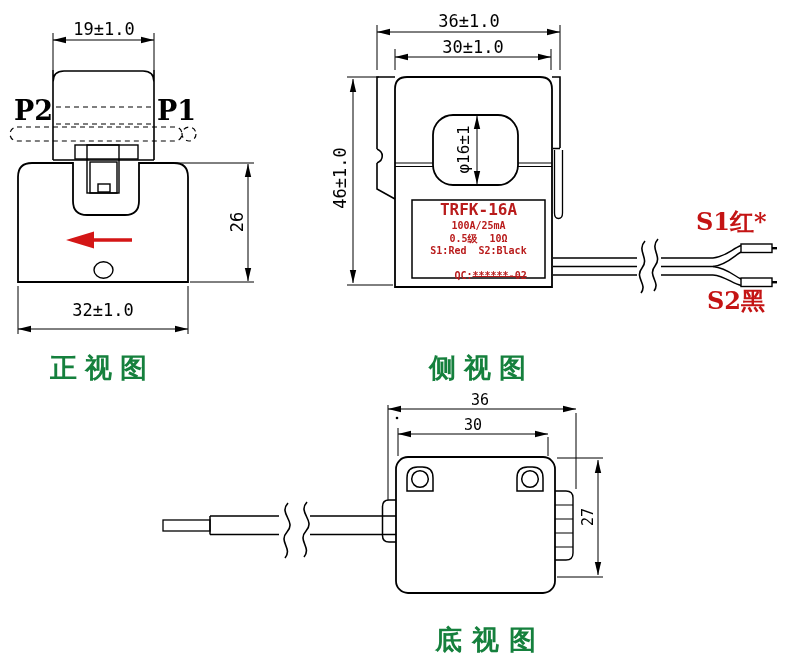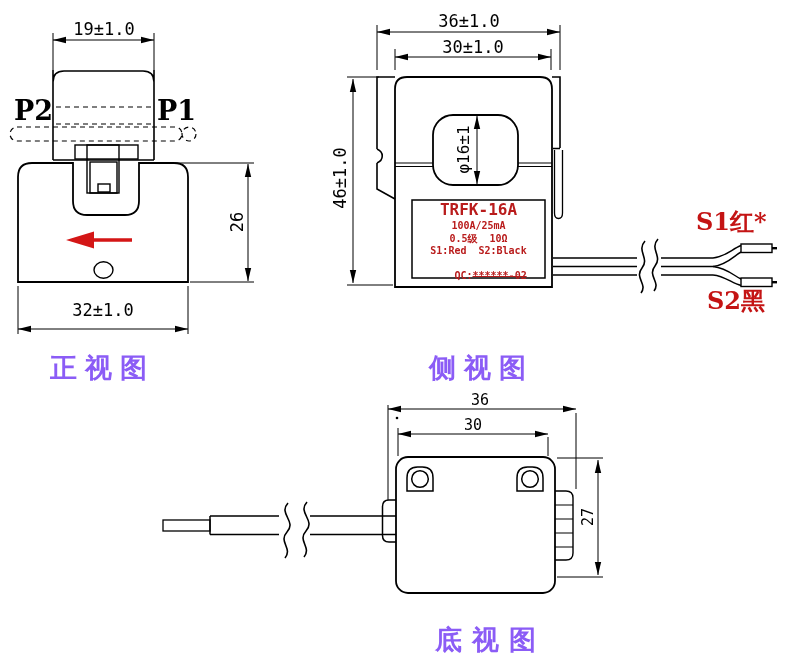--- a/index.html
+++ b/index.html
@@ -5,21 +5,21 @@
   html,body{margin:0;padding:0;background:#ffffff;}
   #stage{position:relative;width:740px;height:664px;background:#ffffff;overflow:hidden;
          font-family:"DejaVu Sans Mono","Liberation Mono",monospace;padding-left:37px;}
   #stage svg{position:absolute;left:0;top:0;}
   .txt{position:absolute;line-height:1;white-space:pre;}
   .dim{font-family:"DejaVu Sans Mono","Liberation Mono",monospace;font-size:17px;color:#000;text-align:center;}
   .dim-sm{font-size:15px;}
   .rot{transform:rotate(-90deg);transform-origin:center center;}
   .red-label{font-family:"DejaVu Serif","Liberation Serif",serif;color:#000000;font-size:27px;font-weight:bold;}
   .wire-label{font-family:"DejaVu Serif","Liberation Serif",serif;color:#c41414;font-size:24px;font-weight:bold;}
-  .view-title{font-family:"DejaVu Serif","Liberation Serif",serif;color:#8b5cf6;font-size:27px;
+  .view-title{font-family:"DejaVu Serif","Liberation Serif",serif;color:#15803d;font-size:27px;
               font-weight:bold;letter-spacing:8px;text-align:center;}
   .np{font-family:"DejaVu Sans Mono","Liberation Mono",monospace;color:#b91c1c;font-weight:bold;
       width:133px;left:412px;text-align:center;}
   .np-model{font-size:16px;}
   .np-line{font-size:10px;}
   .np-qc{font-size:10px;}
   .np-qc .struck{text-decoration:line-through;}
 </style>
 </head>
 <body>

